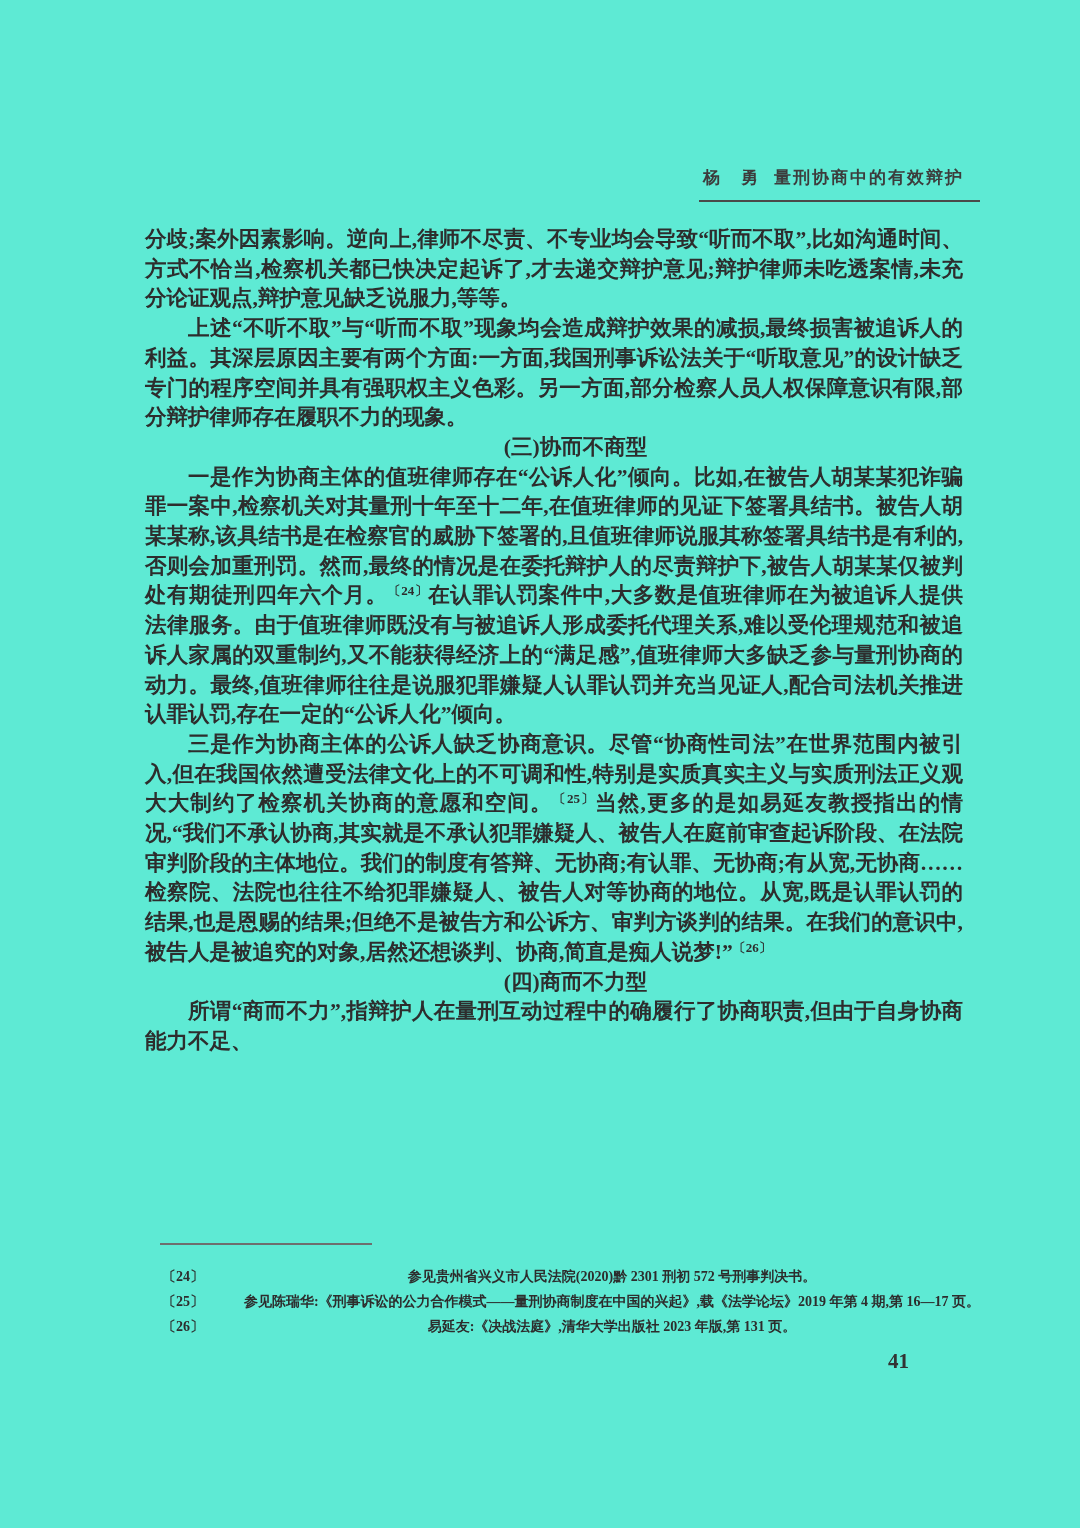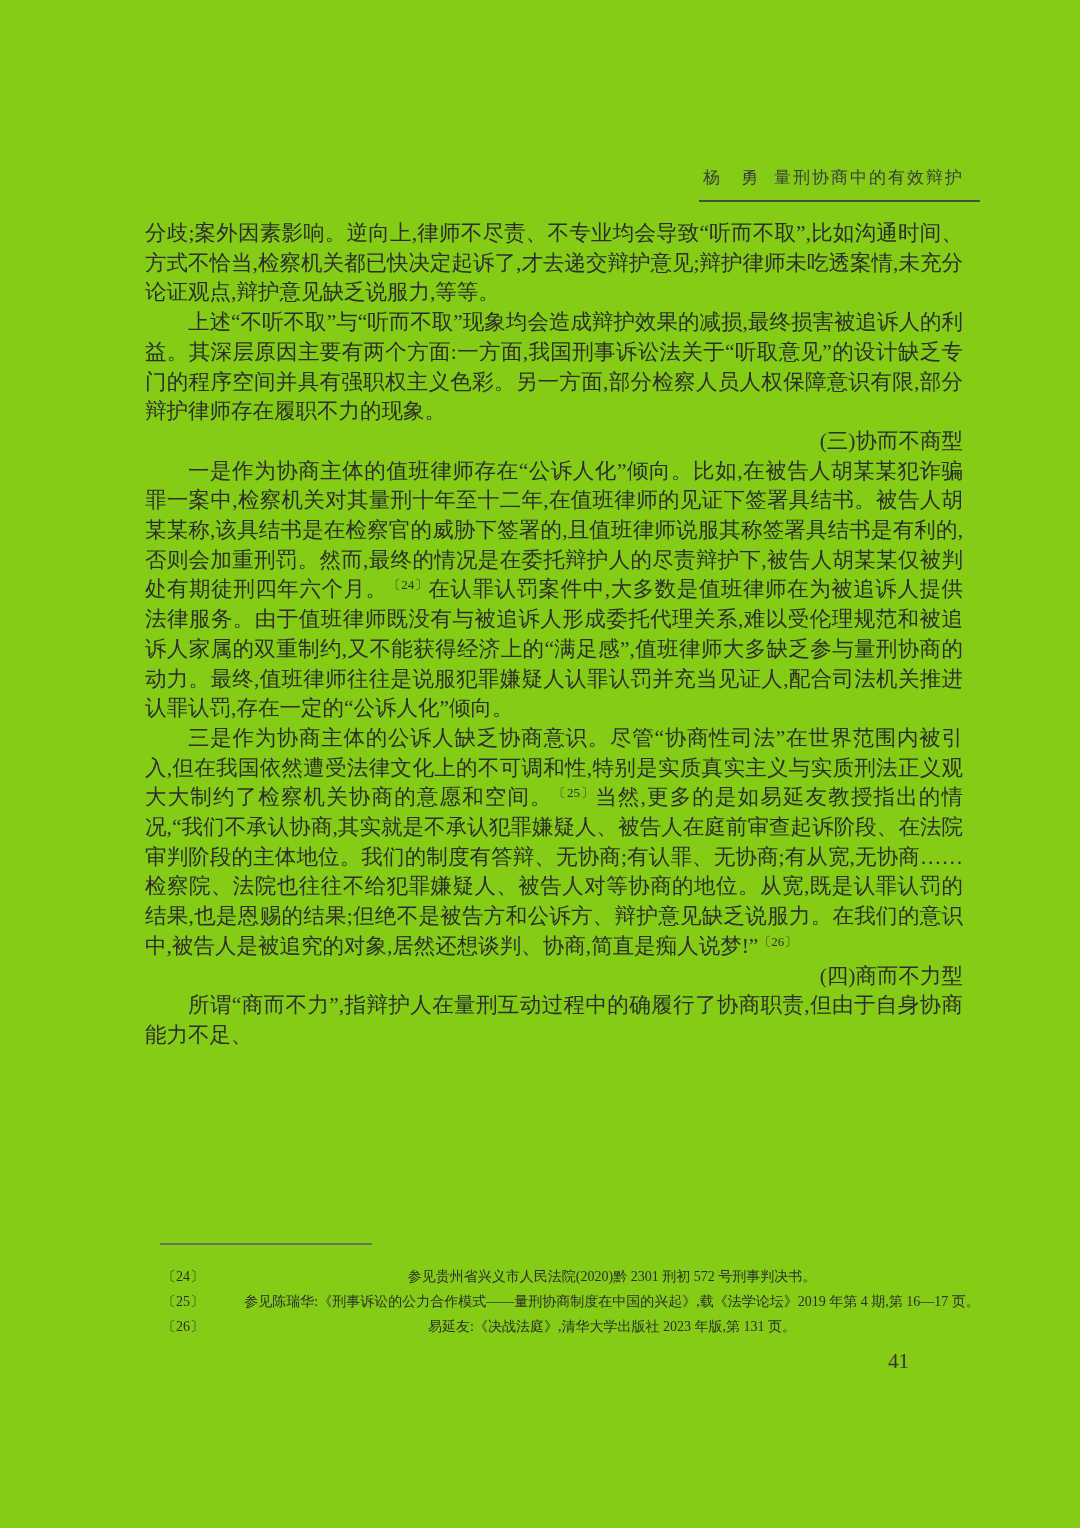--- a/index.html
+++ b/index.html
@@ -4,23 +4,24 @@
 <style>
   html, body { margin: 0; padding: 0; }
   body {
     background: #ffffff;
     font-family: "Liberation Serif", "DejaVu Serif", serif;
   }
   .page {
     position: relative;
     width: 1080px;
     height: 1528px;
-    background: #84cc16;
+    background: #5eead4;
     overflow: hidden;
     color: #2d2d2d;
+    font-weight: bold;
   }
   
   .running-header {
     position: absolute;
     top: 166px;
     right: 100px;
     text-align: right;
   }
   .rh-inner {
     display: inline-block;
@@ -28,35 +29,35 @@
     padding: 0 16px 11px 4px;
     font-size: 17px;
     letter-spacing: 2px;
     color: #3c3c3c;
     white-space: nowrap;
   }
   .rh-gap { display: inline-block; width: 14px; }
   
   .body-text {
     position: absolute;
-    top: 219px;
+    top: 225px;
     left: 145px;
     width: 818px;
     font-size: 21.5px;
     line-height: 29.7px;
     color: #2d2d2d;
   }
   .body-text p {
     margin: 0;
     text-align: justify;
     text-indent: 2em;
     word-break: break-all;
   }
   .body-text p.no-indent { text-indent: 0; }
-  .body-text p.heading { text-align: right; }
+  .body-text p.heading { text-align: center; }
   sup.fn-ref {
     font-size: 13px;
     line-height: 0;
     vertical-align: 7px;
     letter-spacing: 0;
   }
   
   .fn-sep {
     position: absolute;
     top: 1243px;
@@ -95,21 +96,21 @@
     <span class="rh-inner">
       <span>杨　勇</span><span class="rh-gap"></span><span>量刑协商中的有效辩护</span>
     </span>
   </header>
 
   <main class="body-text">
     <p class="no-indent">分歧;案外因素影响。逆向上,律师不尽责、不专业均会导致“听而不取”,比如沟通时间、方式不恰当,检察机关都已快决定起诉了,才去递交辩护意见;辩护律师未吃透案情,未充分论证观点,辩护意见缺乏说服力,等等。</p>
     <p>上述“不听不取”与“听而不取”现象均会造成辩护效果的减损,最终损害被追诉人的利益。其深层原因主要有两个方面:一方面,我国刑事诉讼法关于“听取意见”的设计缺乏专门的程序空间并具有强职权主义色彩。另一方面,部分检察人员人权保障意识有限,部分辩护律师存在履职不力的现象。</p>
     <p class="heading">(三)协而不商型</p>
     <p><span>一是作为协商主体的值班律师存在“公诉人化”倾向。比如,在被告人胡某某犯诈骗罪一案中,检察机关对其量刑十年至十二年,在值班律师的见证下签署具结书。被告人胡某某称,该具结书是在检察官的威胁下签署的,且值班律师说服其称签署具结书是有利的,否则会加重刑罚。然而,最终的情况是在委托辩护人的尽责辩护下,被告人胡某某仅被判处有期徒刑四年六个月。</span><sup class="fn-ref">〔24〕</sup><span>在认罪认罚案件中,大多数是值班律师在为被追诉人提供法律服务。由于值班律师既没有与被追诉人形成委托代理关系,难以受伦理规范和被追诉人家属的双重制约,又不能获得经济上的“满足感”,值班律师大多缺乏参与量刑协商的动力。最终,值班律师往往是说服犯罪嫌疑人认罪认罚并充当见证人,配合司法机关推进认罪认罚,存在一定的“公诉人化”倾向。</span></p>
-    <p><span>三是作为协商主体的公诉人缺乏协商意识。尽管“协商性司法”在世界范围内被引入,但在我国依然遭受法律文化上的不可调和性,特别是实质真实主义与实质刑法正义观大大制约了检察机关协商的意愿和空间。</span><sup class="fn-ref">〔25〕</sup><span>当然,更多的是如易延友教授指出的情况,“我们不承认协商,其实就是不承认犯罪嫌疑人、被告人在庭前审查起诉阶段、在法院审判阶段的主体地位。我们的制度有答辩、无协商;有认罪、无协商;有从宽,无协商……检察院、法院也往往不给犯罪嫌疑人、被告人对等协商的地位。从宽,既是认罪认罚的结果,也是恩赐的结果;但绝不是被告方和公诉方、辩护意见缺乏说服力。在我们的意识中,被告人是被追究的对象,居然还想谈判、协商,简直是痴人说梦!”</span><sup class="fn-ref">〔26〕</sup></p>
+    <p><span>三是作为协商主体的公诉人缺乏协商意识。尽管“协商性司法”在世界范围内被引入,但在我国依然遭受法律文化上的不可调和性,特别是实质真实主义与实质刑法正义观大大制约了检察机关协商的意愿和空间。</span><sup class="fn-ref">〔25〕</sup><span>当然,更多的是如易延友教授指出的情况,“我们不承认协商,其实就是不承认犯罪嫌疑人、被告人在庭前审查起诉阶段、在法院审判阶段的主体地位。我们的制度有答辩、无协商;有认罪、无协商;有从宽,无协商……检察院、法院也往往不给犯罪嫌疑人、被告人对等协商的地位。从宽,既是认罪认罚的结果,也是恩赐的结果;但绝不是被告方和公诉方、审判方谈判的结果。在我们的意识中,被告人是被追究的对象,居然还想谈判、协商,简直是痴人说梦!”</span><sup class="fn-ref">〔26〕</sup></p>
     <p class="heading">(四)商而不力型</p>
     <p>所谓“商而不力”,指辩护人在量刑互动过程中的确履行了协商职责,但由于自身协商能力不足、</p>
   </main>
 
   <div class="fn-sep"></div>
 
   <section class="footnotes">
     <div class="fn-row">
       <span class="fn-marker">〔24〕</span>
       <span class="fn-text">参见贵州省兴义市人民法院(2020)黔 2301 刑初 572 号刑事判决书。</span>

